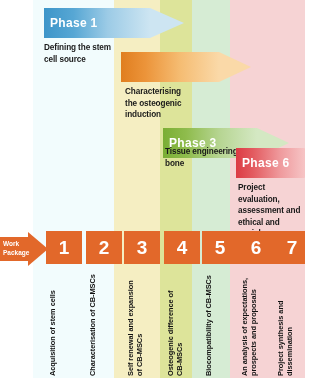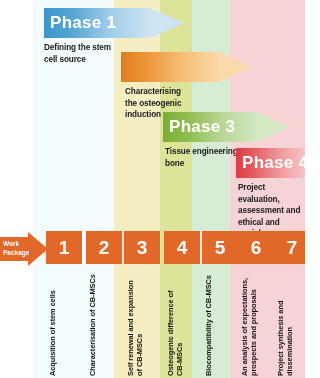--- a/index.html
+++ b/index.html
@@ -25,36 +25,36 @@
   .phase .arrowbody{
     position:absolute;left:0;top:0;height:30px;
   }
   .phase .arrowhead{
     position:absolute;top:0;width:0;height:0;
     border-top:15px solid transparent;
     border-bottom:15px solid transparent;
   }
   .phase .plabel{
     position:absolute;left:6px;top:3px;
-    font-size:17px;font-weight:bold;color:#ffffff;
+    font-size:12px;font-weight:bold;color:#ffffff;
     letter-spacing:0.3px;line-height:24px;white-space:nowrap;
     font-family:"Liberation Sans", sans-serif;
   }
   
   #phase1{left:44px;top:8px;width:140px;}
   #phase1 .arrowbody{width:106px;
     background:linear-gradient(to right,#3d95c9 0%,#57a7d4 28%,#9ccbe6 60%,#cde5f2 100%);}
   #phase1 .arrowhead{left:106px;border-left:34px solid #cde5f2;}
   
   #phase2{left:121px;top:52px;width:130px;}
   #phase2 .arrowbody{width:98px;
     background:linear-gradient(to right,#e07e1f 0%,#ec943a 25%,#f5bc72 60%,#fad9a8 100%);}
   #phase2 .arrowhead{left:98px;border-left:32px solid #fad9a8;}
   
-  #phase3{left:163px;top:112px;width:126px;padding-left:12px;}
+  #phase3{left:163px;top:128px;width:126px;padding-left:12px;}
   #phase3 .arrowbody{width:94px;
     background:linear-gradient(to right,#7aae34 0%,#8fbc4d 25%,#b6d592 60%,#d4e8c3 100%);}
   #phase3 .arrowhead{left:94px;border-left:32px solid #d4e8c3;}
   
   #phase4{left:236px;top:148px;width:96px;}
   #phase4 .arrowbody{width:68px;
     background:linear-gradient(to right,#dc3b44 0%,#e35b60 25%,#ef9a9d 65%,#f6c3c4 100%);}
   #phase4 .arrowhead{left:68px;border-left:28px solid #f6c3c4;}
 
   
@@ -131,21 +131,21 @@
     <div class="arrowbody"></div>
     <div class="arrowhead"></div>
     <div class="plabel">Phase 3</div>
   </div>
   <div class="pdesc" id="desc3">Tissue engineering
 bone</div>
 
   <div class="phase" id="phase4">
     <div class="arrowbody"></div>
     <div class="arrowhead"></div>
-    <div class="plabel">Phase 4</div>
+    <div class="plabel">Phase 6</div>
   </div>
   <div class="pdesc" id="desc4">Project evaluation,
 assessment and
 ethical and social
 evaluation</div>
 
   <div id="wp-arrow">
     <div class="wpbody"></div>
     <div class="wphead"></div>
     <div class="wptext">Work

